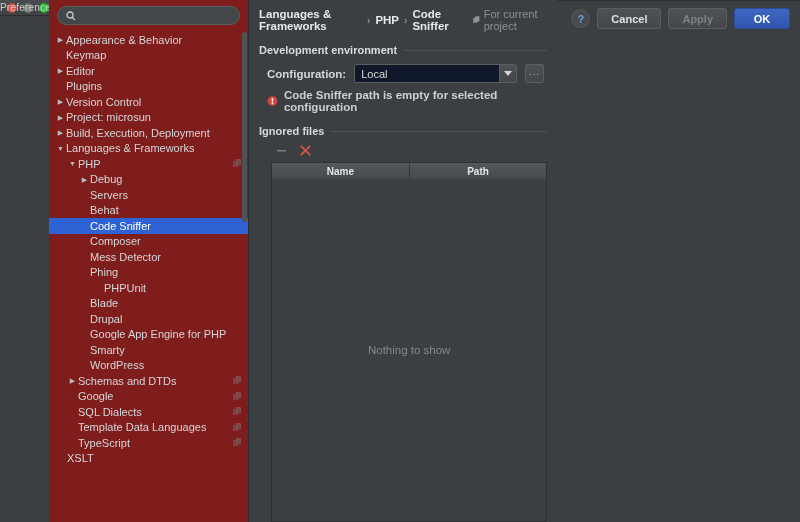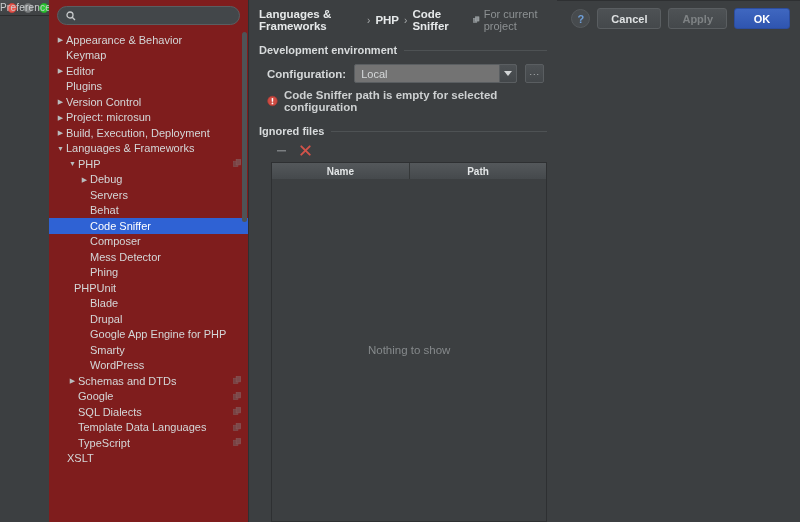--- a/index.html
+++ b/index.html
@@ -95,21 +95,21 @@
     margin: 12px 0 0 10px; display: flex; align-items: center; gap: 7px;
   }
   .section-title { font-size: 11px; color: #d8dbdc; font-weight: bold; white-space: nowrap; }
   .section-line { flex: 1; height: 1px; background: #4e5254; }
 
   .config-row {
     margin: 8px 0 0 18px; display: flex; align-items: center; gap: 8px;
   }
   .config-label { font-size: 11.5px; color: #d5d8d9; font-weight: bold; }
   .combo {
-    width: 163px; height: 19px; background: #737373;
+    width: 163px; height: 19px; background: #0f172a;
     border: 1px solid #5a5e61; display: flex; align-items: center;
     border-radius: 2px; overflow: hidden;
   }
   .combo-val { flex: 1; font-size: 11px; color: #d6d9da; padding-left: 6px; }
   .combo-btn {
     width: 17px; height: 100%; border-left: 1px solid #5a5e61;
     background: linear-gradient(#4d5154, #43474a);
     display: flex; align-items: center; justify-content: center;
   }
   .ellipsis-btn {
@@ -261,21 +261,21 @@
             <span class="label">Composer</span>
           </div>
           <div class="tree-row" style="padding-left: 30px;">
             <span class="arrow none">▶</span>
             <span class="label">Mess Detector</span>
           </div>
           <div class="tree-row" style="padding-left: 30px;">
             <span class="arrow none">▶</span>
             <span class="label">Phing</span>
           </div>
-          <div class="tree-row" style="padding-left: 14px;">
+          <div class="tree-row" style="padding-left: 44px;">
             <span class="arrow none">▶</span>
             <span class="label">PHPUnit</span>
           </div>
           <div class="tree-row" style="padding-left: 30px;">
             <span class="arrow none">▶</span>
             <span class="label">Blade</span>
           </div>
           <div class="tree-row" style="padding-left: 30px;">
             <span class="arrow none">▶</span>
             <span class="label">Drupal</span>

